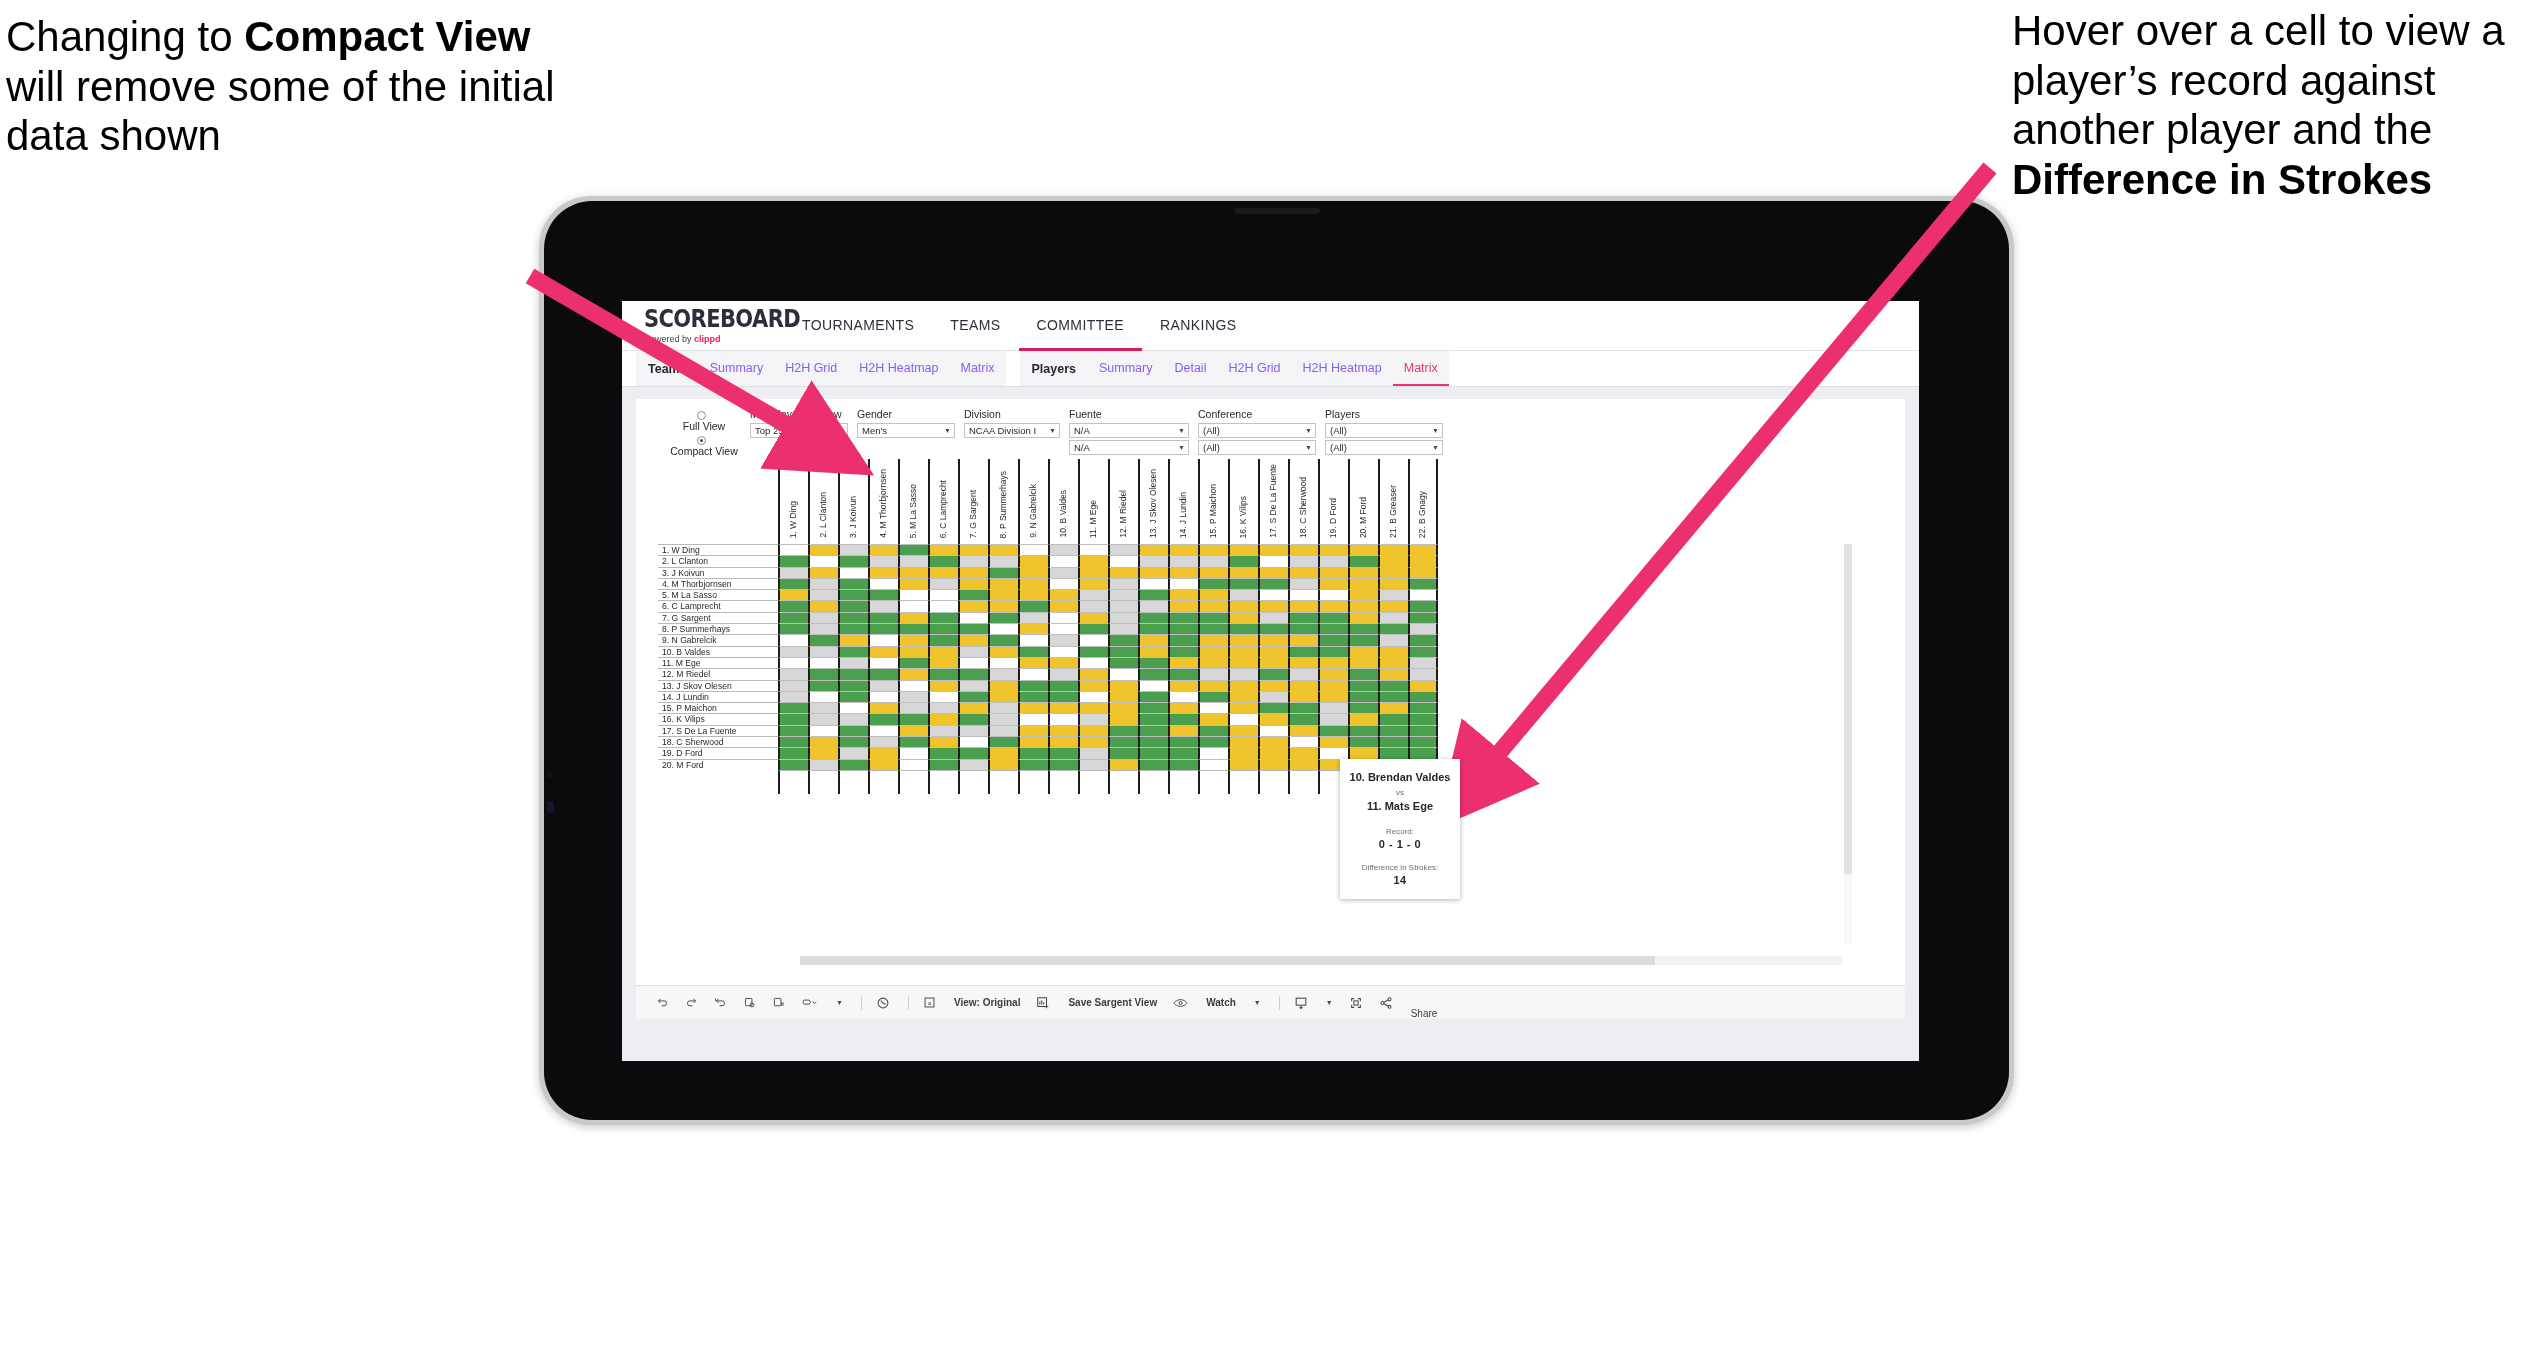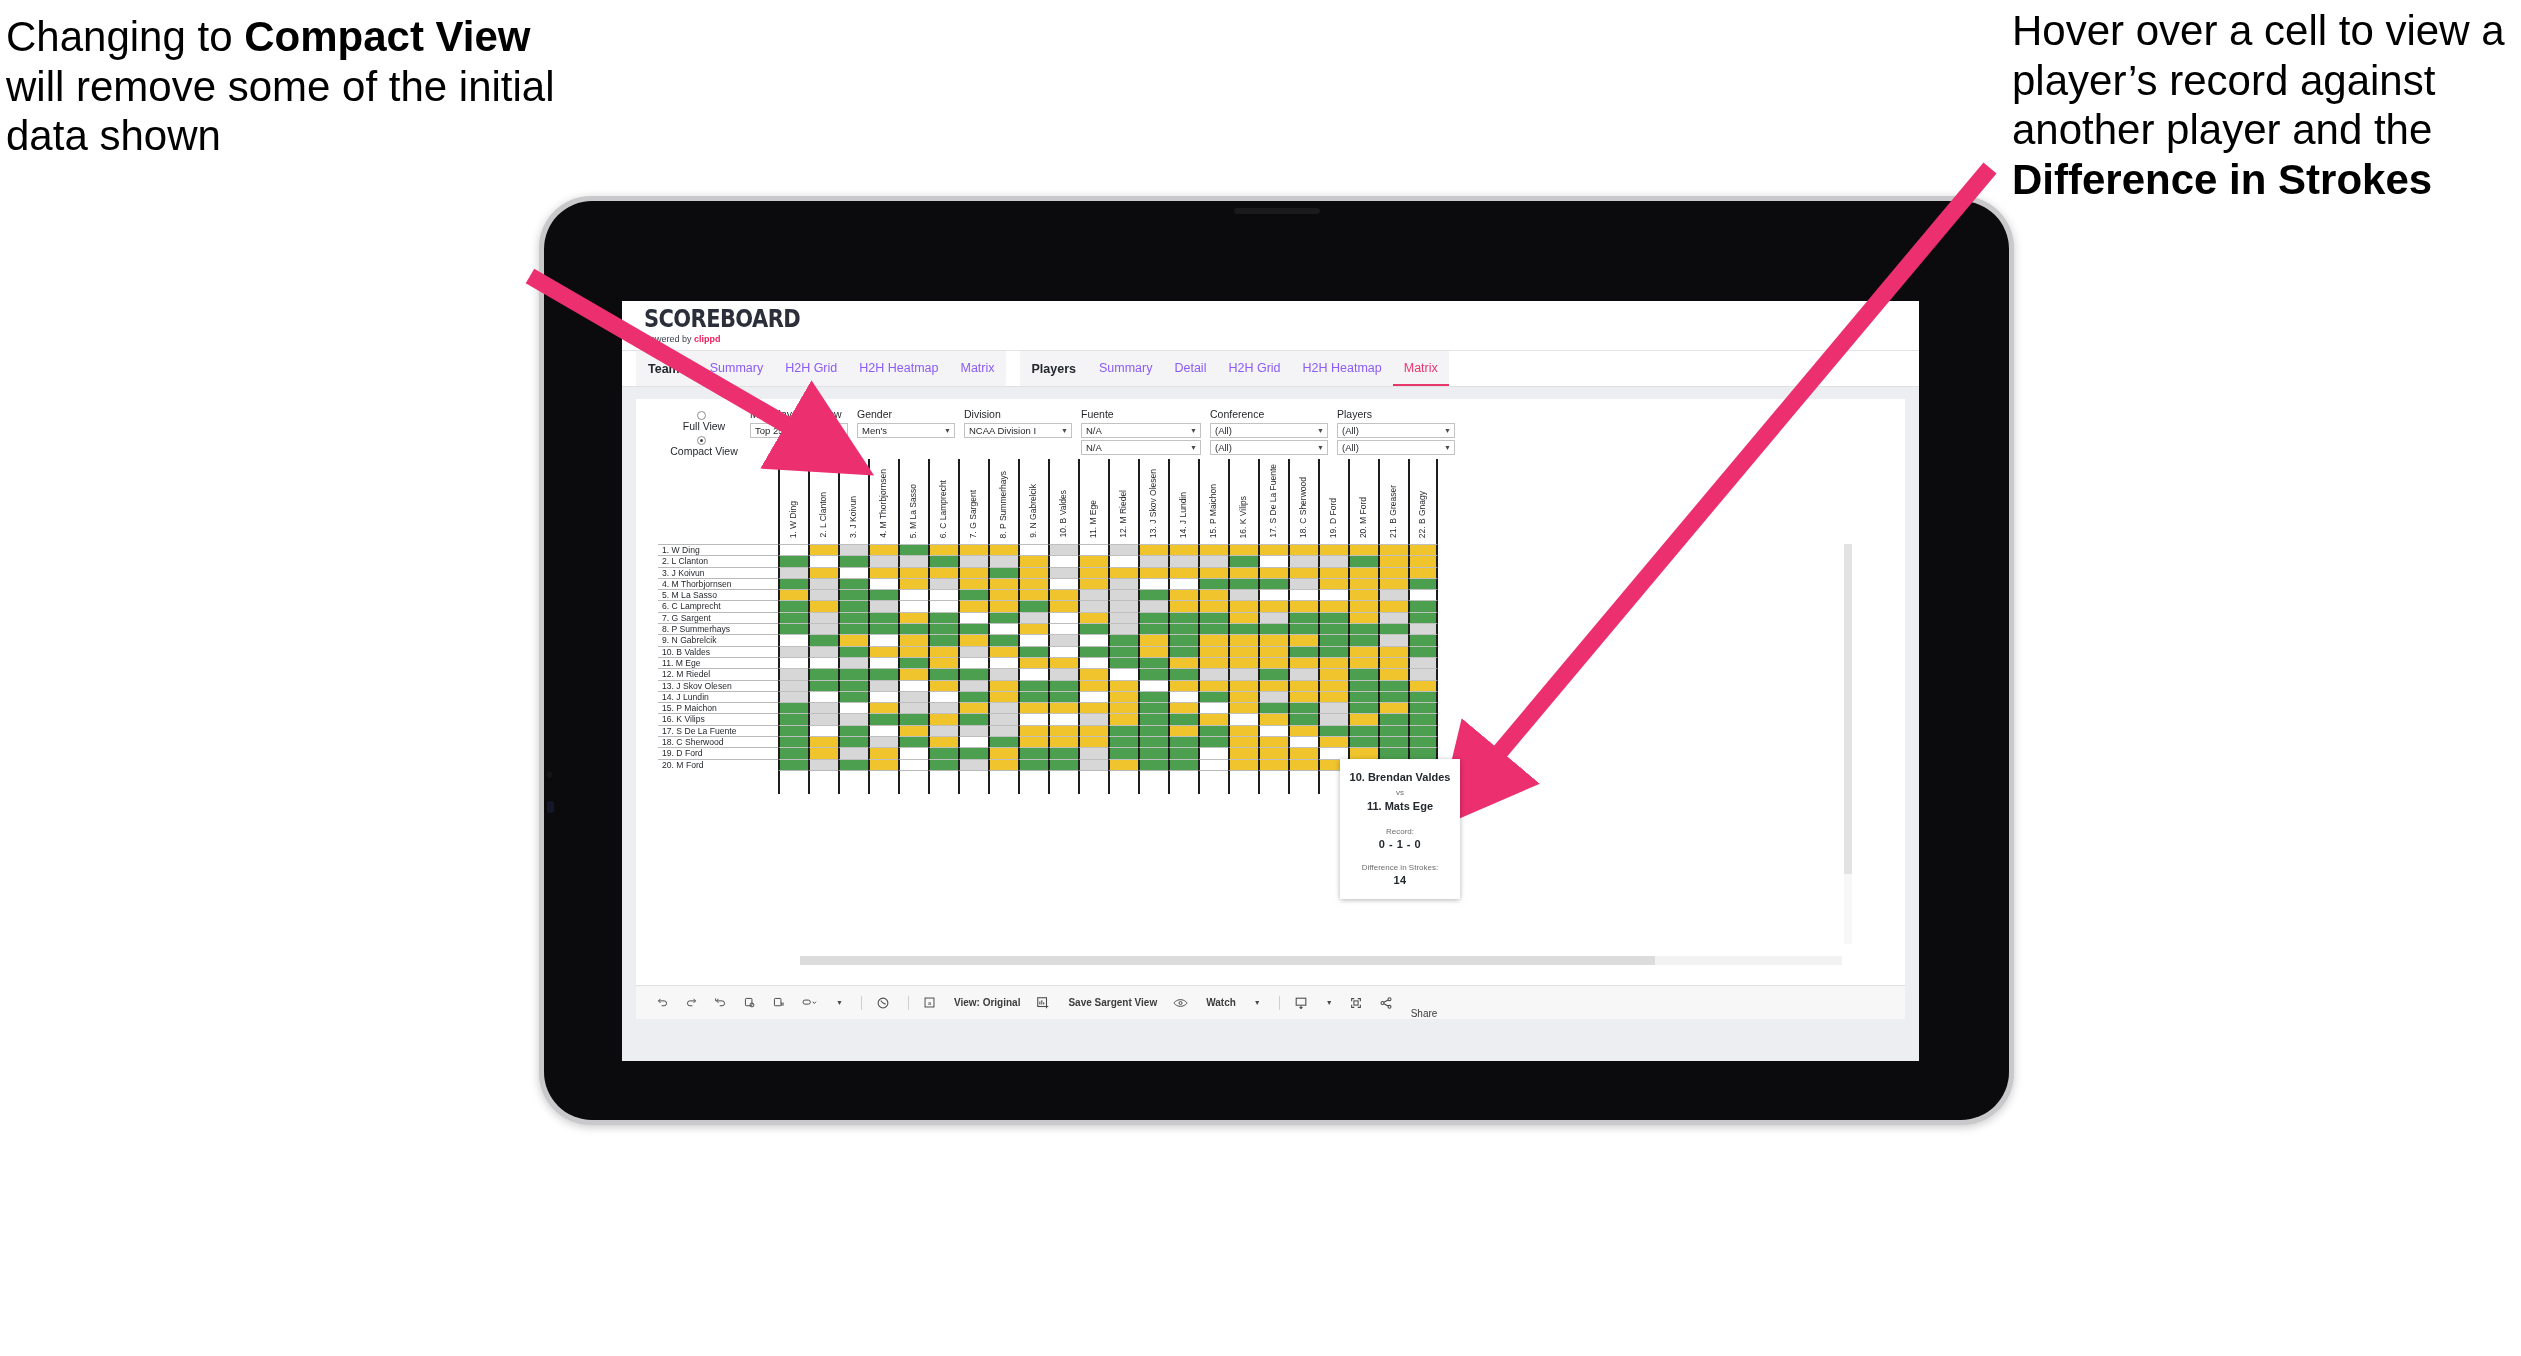--- a/index.html
+++ b/index.html
@@ -121,21 +121,21 @@
   .fsel {
     height:15px; border:1px solid #c2c2c2; background:#fff;
     font-size:9.5px; color:#1f2227;
     display:flex; align-items:center; justify-content:space-between;
     padding:0 3px 0 4px;
   }
   .fsel + .fsel { margin-top:2px; }
   .caret { font-size:7px; color:#4a4a4a; }
   .w-max  { width:98px; }
   .w-gen  { width:98px; }
-  .w-div  { width:108px; }
+  .w-div  { width:96px; }
   .w-reg  { width:120px; }
   .w-conf { width:118px; }
   .w-ply  { width:118px; }
 
   
   #matrix-wrap { position:absolute; left:22px; top:60px; width:1190px; height:490px; }
   #matrix { position:relative; }
 
   #colhead { display:flex; margin-left:120px; height:85px; align-items:flex-end; }
   .colcell {
@@ -220,20 +220,26 @@
     <div class="tab-btn" id="btn-d"></div>
     <div class="tab-btn" id="btn-e"></div>
 
     <div id="screen">
 
       <div id="topnav">
         <div id="logo-wrap">
           <div class="logo-main">SCOREBOARD</div>
           <div class="logo-sub"><span>Powered by </span><span class="brand">clippd</span></div>
         </div>
+        <div id="topnav-items" style="display: flex;">
+            <div class="navitem">TOURNAMENTS</div>
+            <div class="navitem">TEAMS</div>
+            <div class="navitem active">COMMITTEE</div>
+            <div class="navitem">RANKINGS</div>
+          </div>
       </div>
 
       <div id="subnav">
           <div class="tabgroup">
             <div class="grouplabel">Teams</div>
             <div class="tabitem">Summary</div>
             <div class="tabitem">H2H Grid</div>
             <div class="tabitem">H2H Heatmap</div>
             <div class="tabitem">Matrix</div>
           </div>

